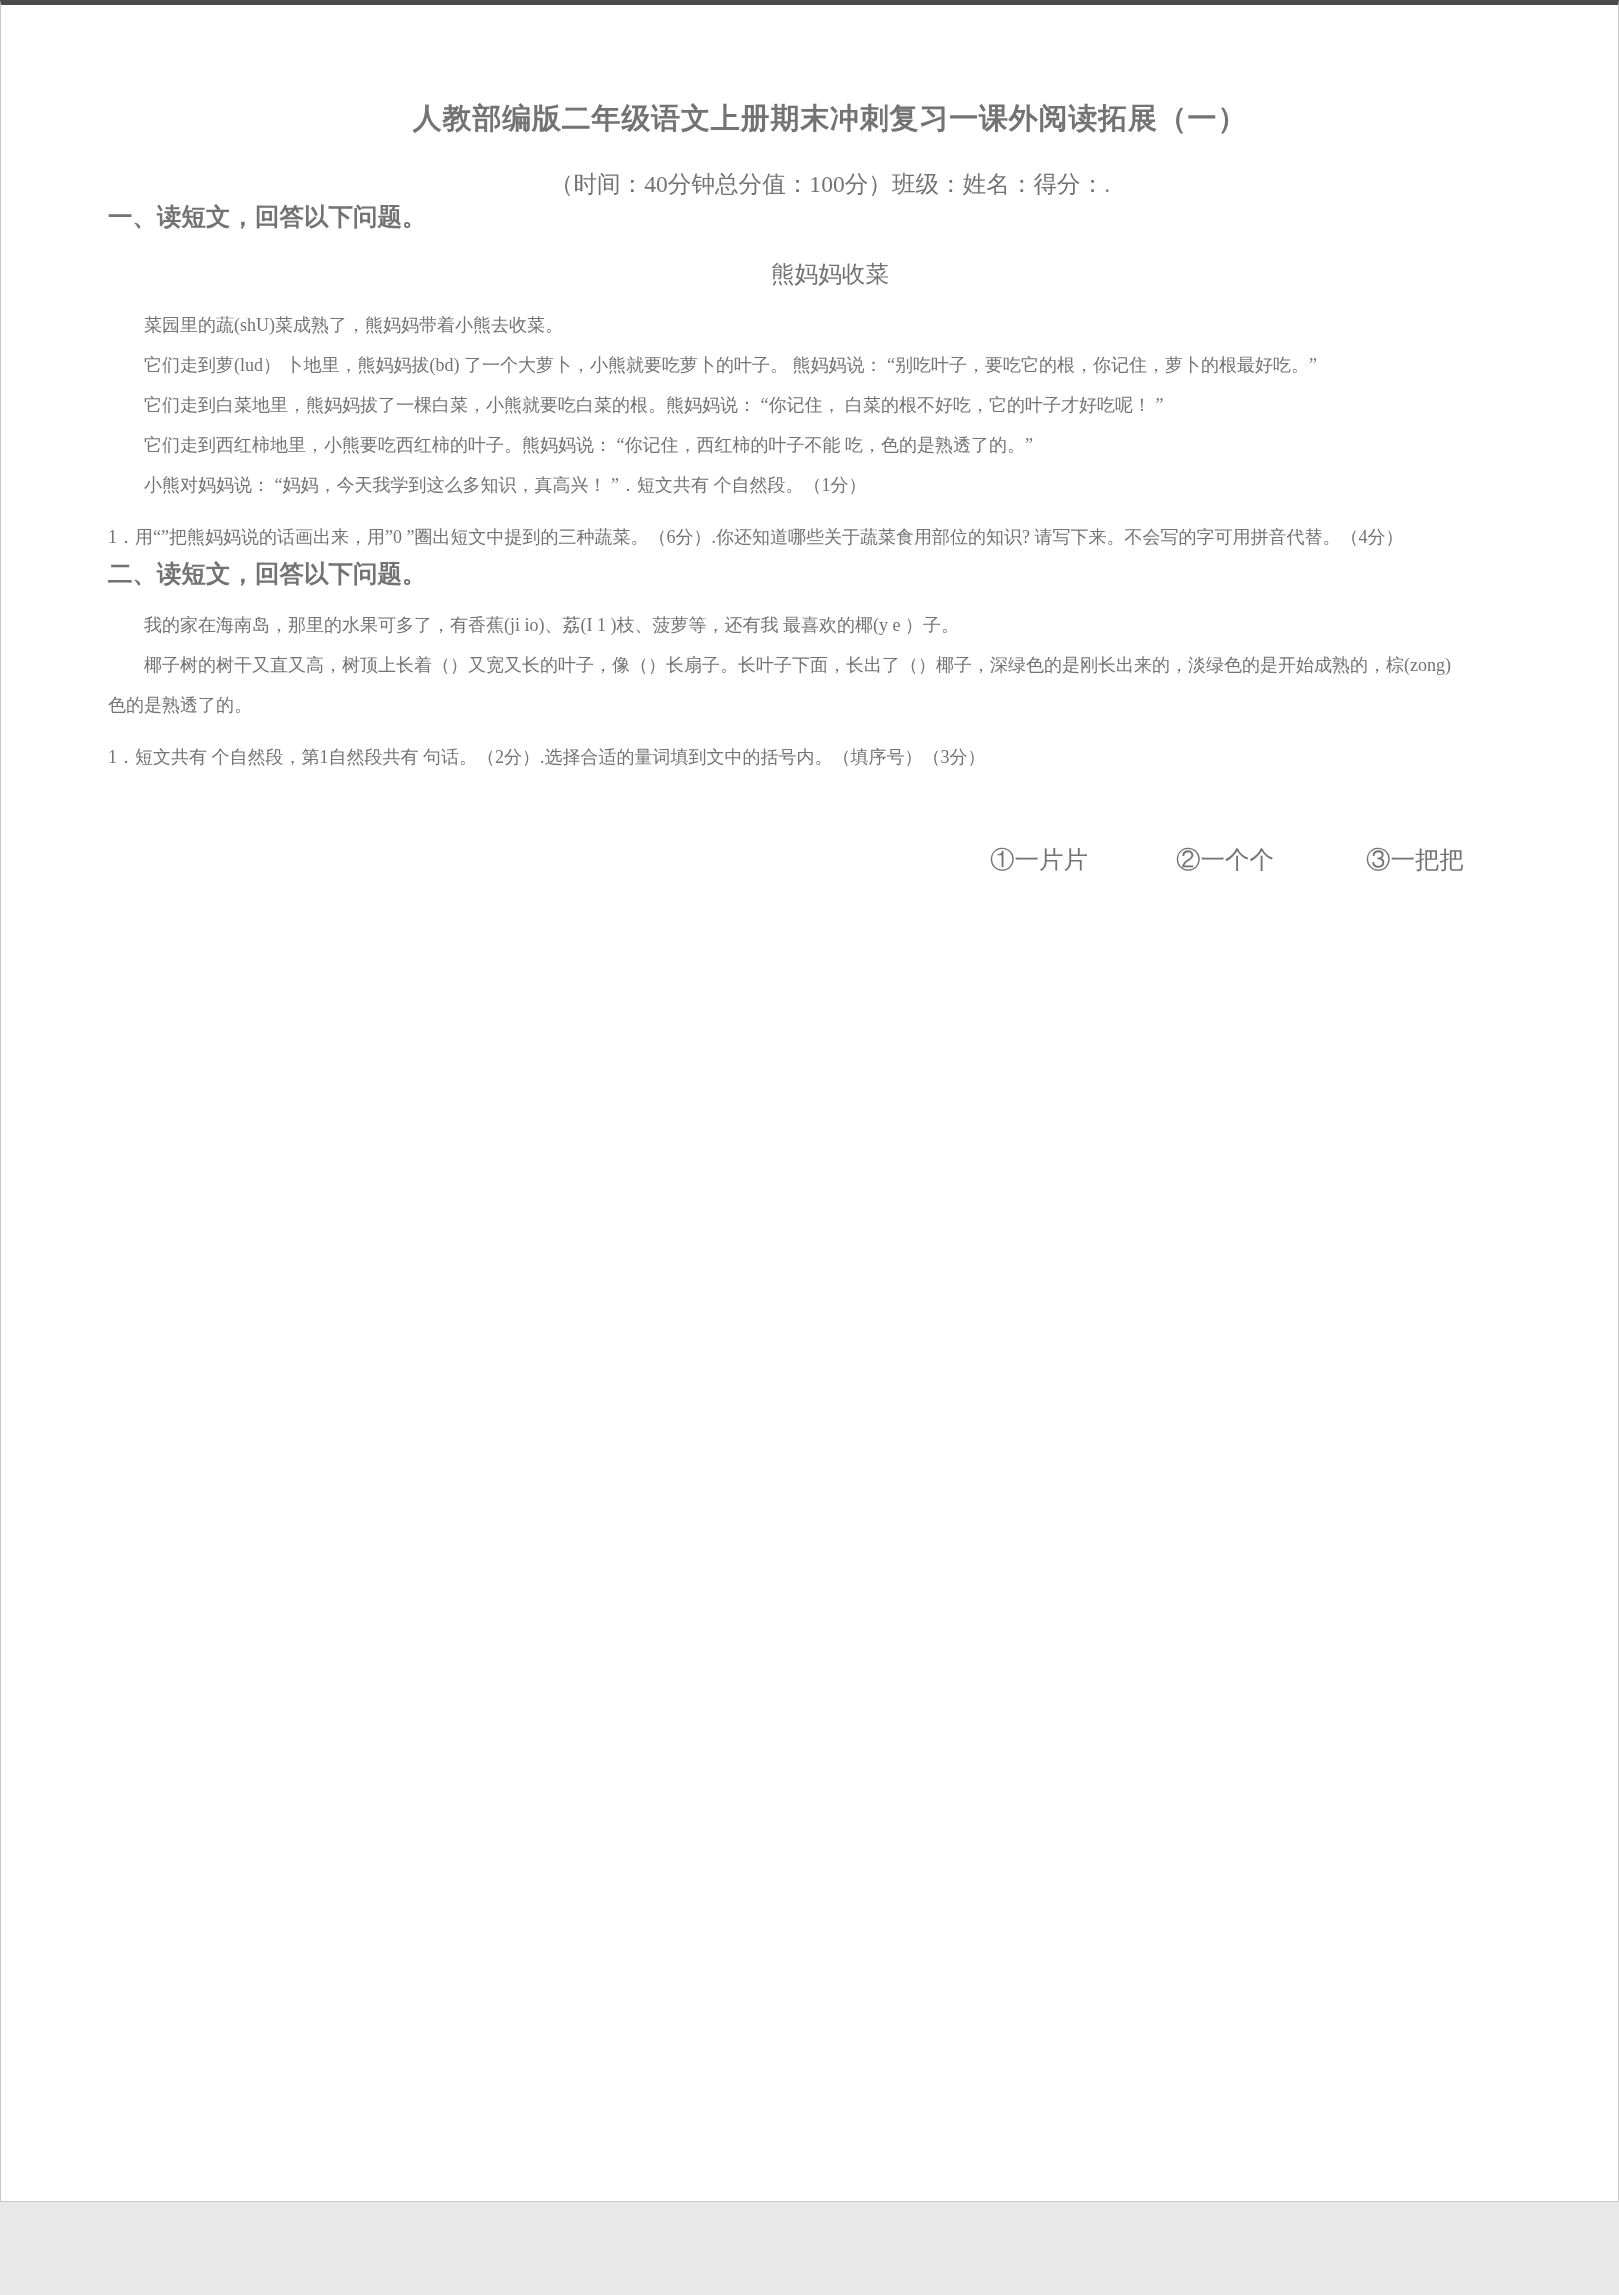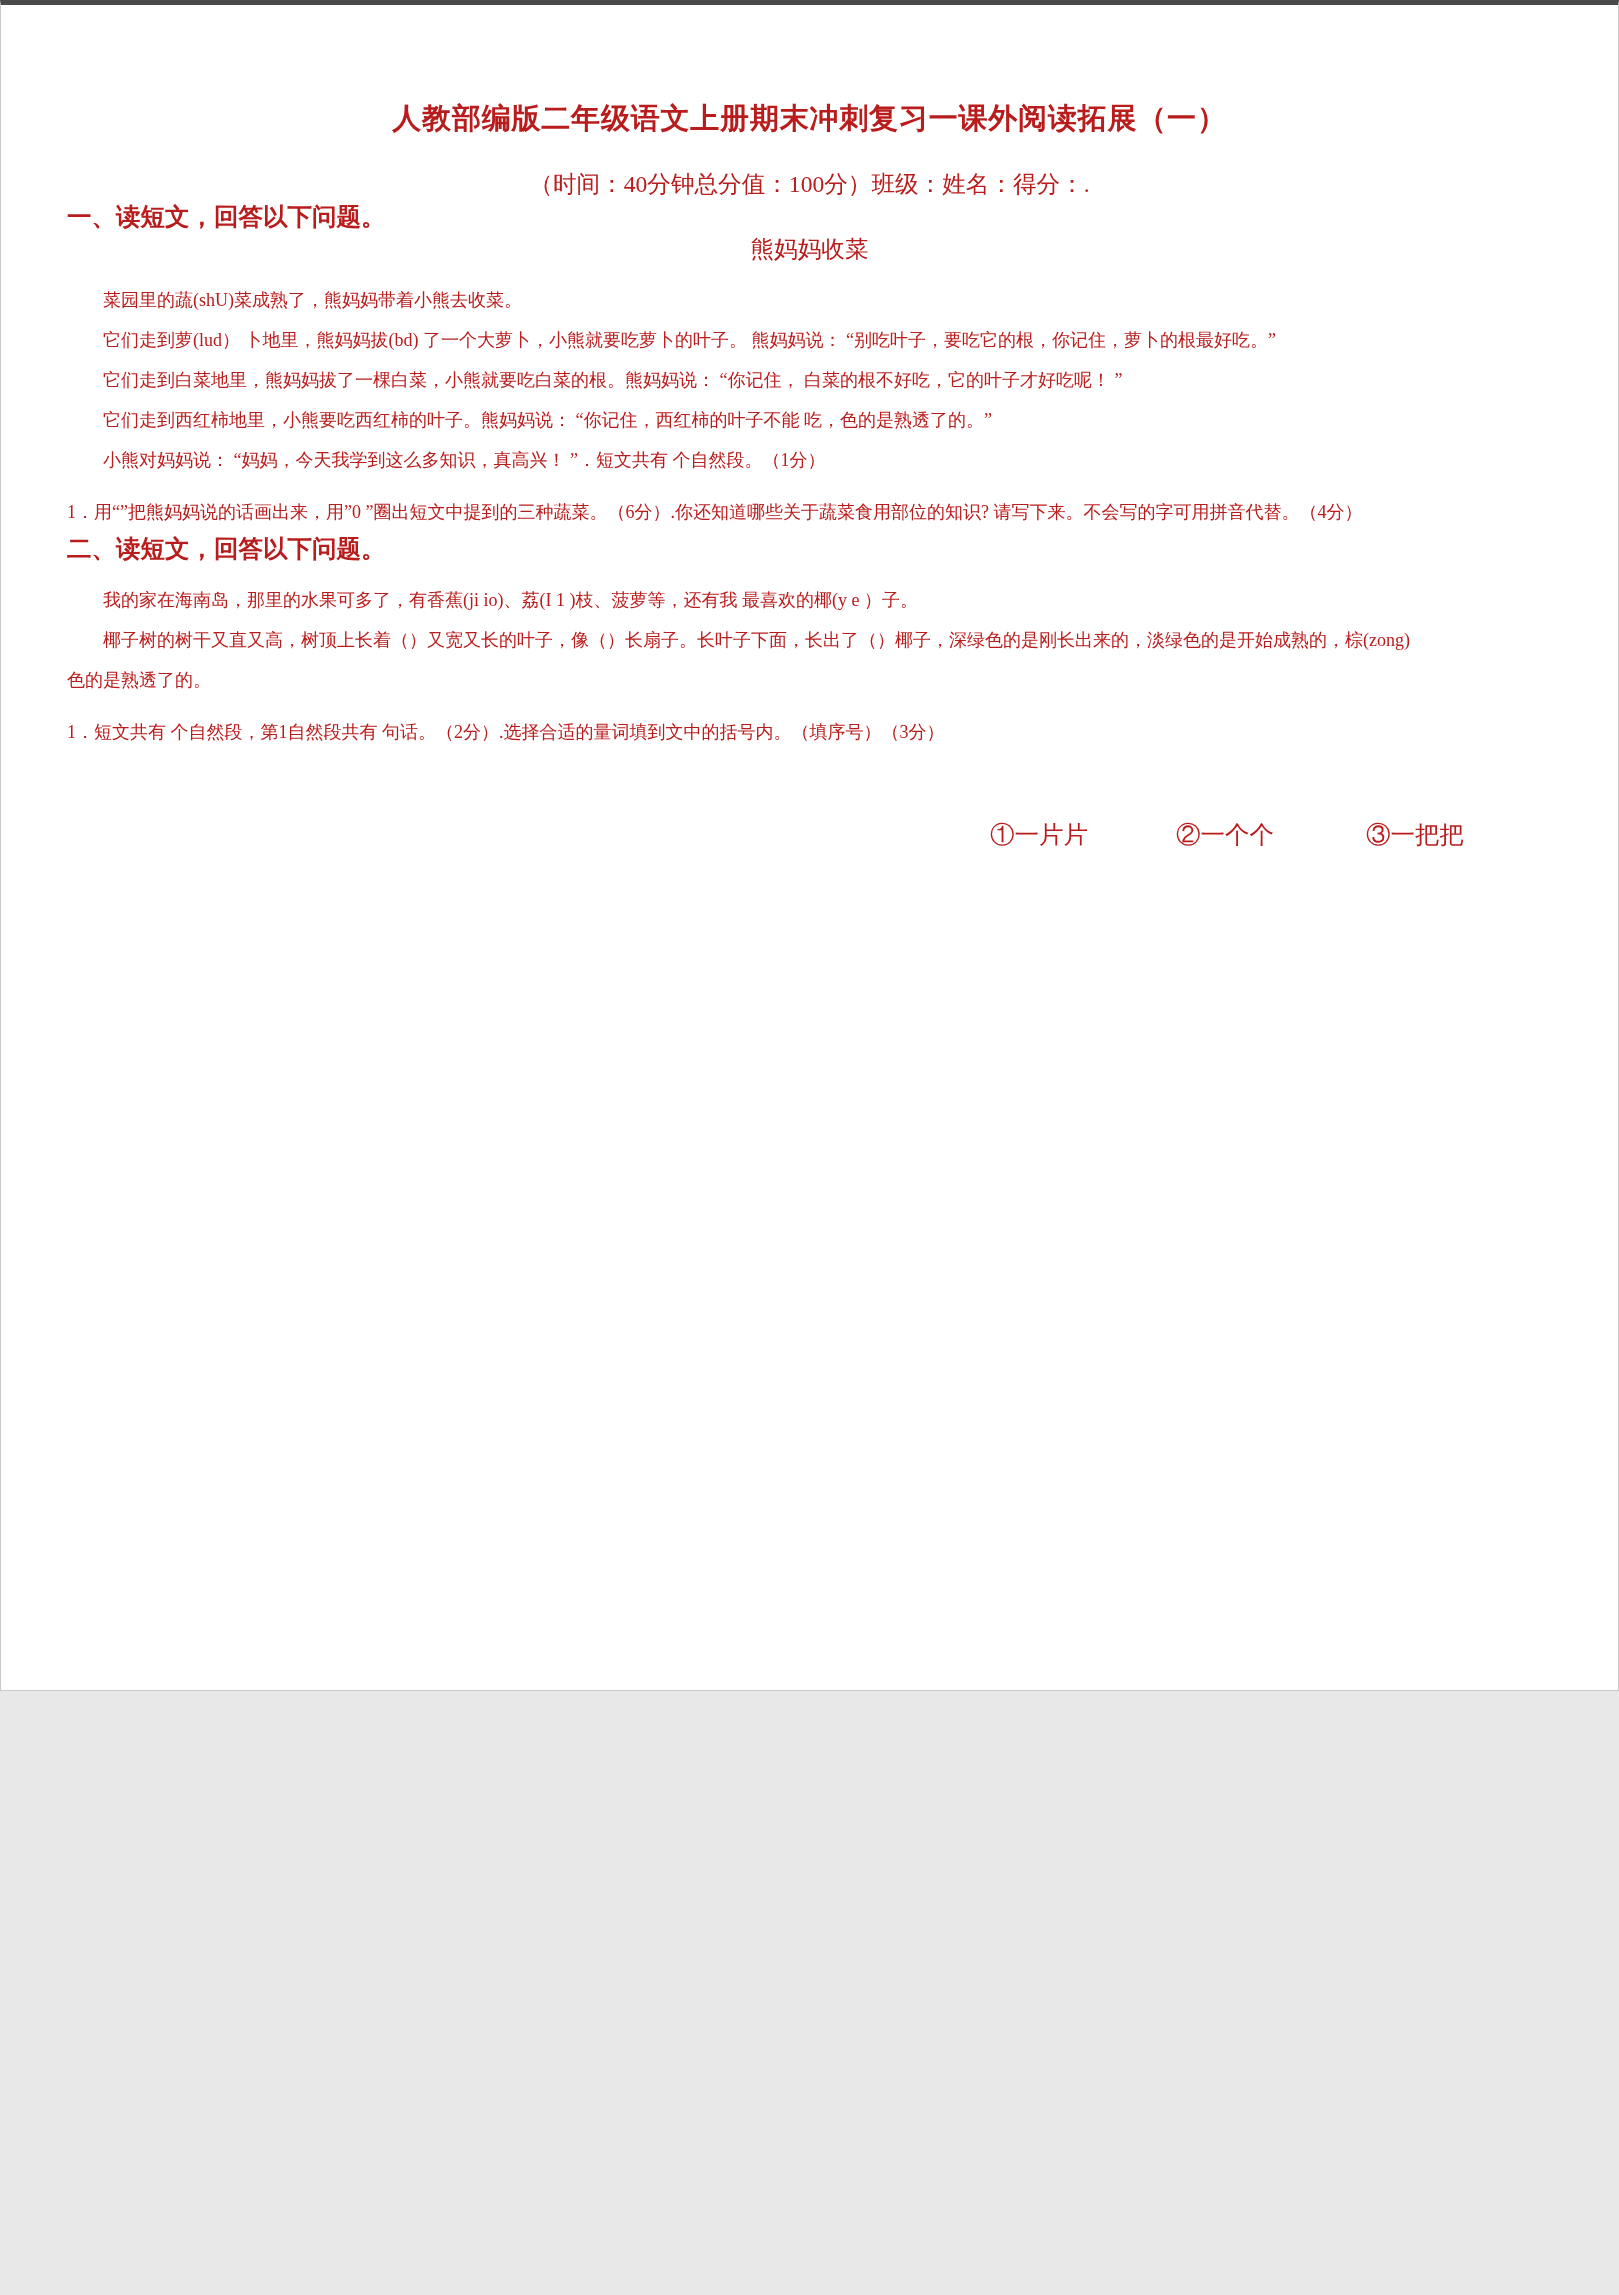--- a/index.html
+++ b/index.html
@@ -3,31 +3,32 @@
 <meta charset="utf-8">
 <style>
   html, body {
     margin: 0;
     padding: 0;
     background: #e8e8e8;
   }
   .page {
     position: relative;
     width: 1619px;
-    height: 1691px;
+    height: 2202px;
     margin: 0 auto;
     background: #ffffff;
     border-left: 1.7px solid #c9c9c9;
     border-right: 1.7px solid #c9c9c9;
     border-bottom: 1.7px solid #c9c9c9;
     border-top: 5px solid #4a4a4a;
     box-sizing: border-box;
     font-family: "Liberation Serif", "DejaVu Serif", serif;
-    color: #b91c1c;
+    color: #737373;
     overflow: hidden;
+    padding-left: 41px;
   }
   .content {
     padding: 0 66px;
   }
   .doc-title {
     margin-top: 94px;
     text-align: center;
     font-size: 29px;
     font-weight: bold;
     letter-spacing: 0.8px;
@@ -35,20 +36,21 @@
   .doc-subtitle {
     margin-top: 29px;
     text-align: center;
     font-size: 23.6px;
   }
   .section-heading {
     font-size: 24.5px;
     font-weight: bold;
   }
   .passage-title {
+    margin-top: 25px;
     text-align: center;
     font-size: 23.6px;
   }
   .para {
     font-size: 18px;
     line-height: 40px;
     text-indent: 2em;
     text-align: justify;
     margin: 0;
   }

